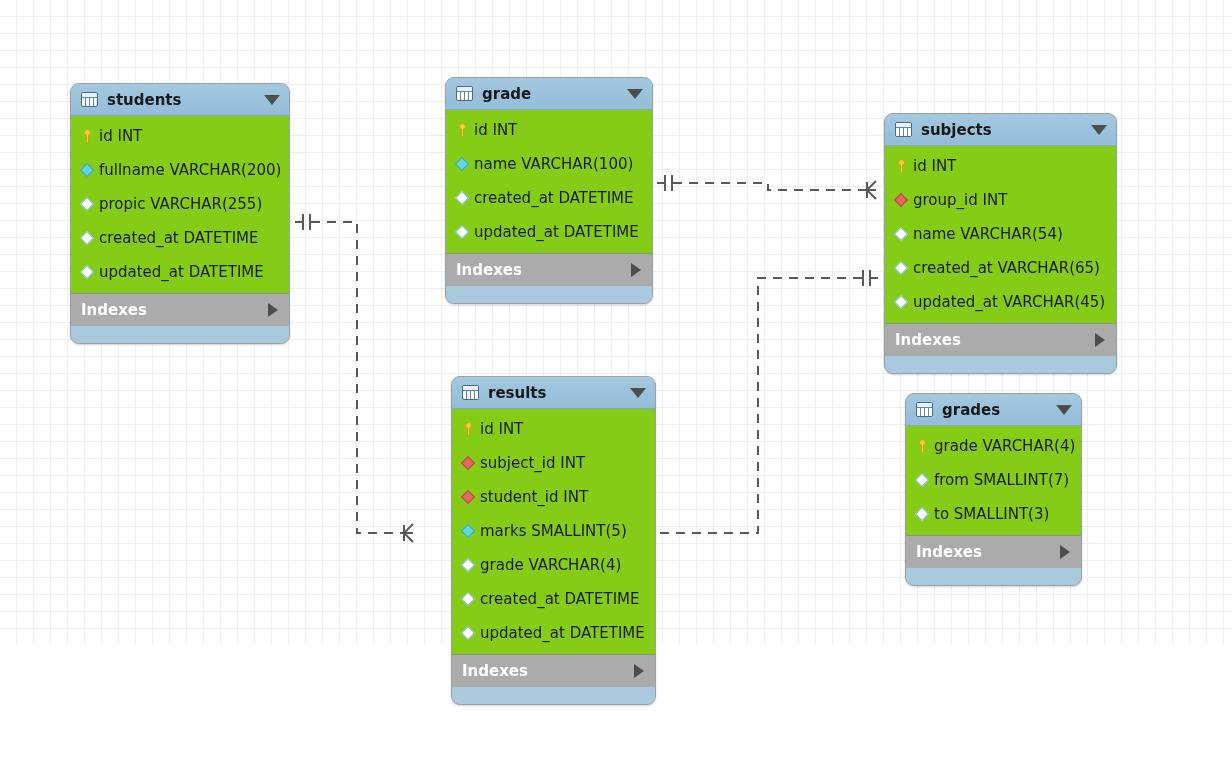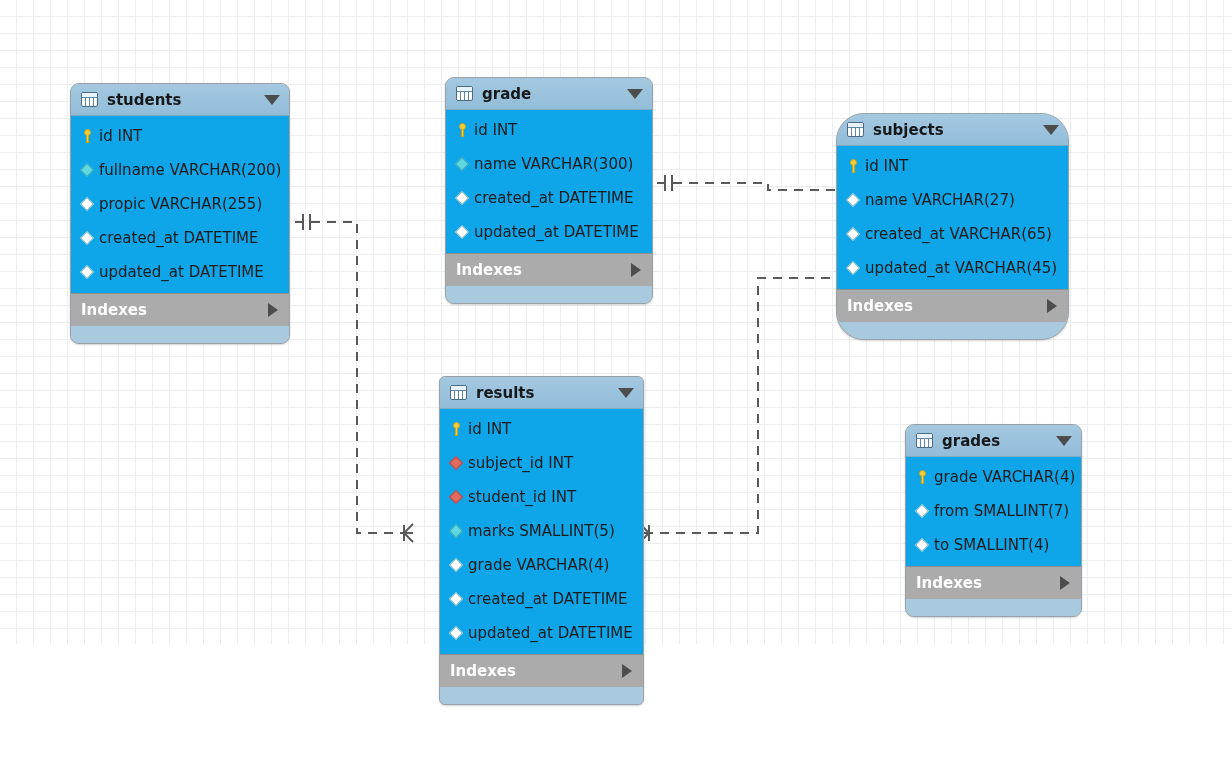--- a/index.html
+++ b/index.html
@@ -105,21 +105,21 @@
   }
   .tbl-caret {
     margin-left: auto;
     width: 0; height: 0;
     border-left: 8px solid transparent;
     border-right: 8px solid transparent;
     border-top: 10px solid #4d4d4d;
   }
 
   .tbl-cols {
-    background: #0ea5e9;
+    background: #84cc16;
     padding: 3px 0 4px 0;
   }
   .col {
     display: flex;
     align-items: center;
     height: 34px;
     padding: 0 8px 0 9px;
     box-sizing: border-box;
     white-space: nowrap;
   }
@@ -281,68 +281,72 @@
           <span class="tbl-title">grade</span>
           <span class="tbl-caret"></span>
         </div>
         <div class="tbl-cols">
           <div class="col">
             <span class="gl gl-key"></span>
             <span class="col-name">id INT</span>
           </div>
           <div class="col">
             <span class="gl gl-dia gl-dia-filled"></span>
-            <span class="col-name">name VARCHAR(300)</span>
+            <span class="col-name">name VARCHAR(100)</span>
           </div>
           <div class="col">
             <span class="gl gl-dia"></span>
             <span class="col-name">created_at DATETIME</span>
           </div>
           <div class="col">
             <span class="gl gl-dia"></span>
             <span class="col-name">updated_at DATETIME</span>
           </div>
         </div>
         <div class="tbl-indexes">
           <span class="idx-label">Indexes</span>
           <span class="idx-caret"></span>
         </div>
         <div class="tbl-foot"></div>
       </div>
-      <div class="tbl" style="left: 836px; top: 113px; width: 233px; border-radius: 28px;">
+      <div class="tbl" style="left: 884px; top: 113px; width: 233px;">
         <div class="tbl-header">
           <span class="tbl-ico"></span>
           <span class="tbl-title">subjects</span>
           <span class="tbl-caret"></span>
         </div>
         <div class="tbl-cols">
           <div class="col">
             <span class="gl gl-key"></span>
             <span class="col-name">id INT</span>
           </div>
           <div class="col">
-            <span class="gl gl-dia"></span>
-            <span class="col-name">name VARCHAR(27)</span>
+            <span class="gl gl-dia gl-dia-fk"></span>
+            <span class="col-name">group_id INT</span>
+          </div>
+          <div class="col">
+            <span class="gl gl-dia"></span>
+            <span class="col-name">name VARCHAR(54)</span>
           </div>
           <div class="col">
             <span class="gl gl-dia"></span>
             <span class="col-name">created_at VARCHAR(65)</span>
           </div>
           <div class="col">
             <span class="gl gl-dia"></span>
             <span class="col-name">updated_at VARCHAR(45)</span>
           </div>
         </div>
         <div class="tbl-indexes">
           <span class="idx-label">Indexes</span>
           <span class="idx-caret"></span>
         </div>
         <div class="tbl-foot"></div>
       </div>
-      <div class="tbl" style="left: 439px; top: 376px; width: 205px; border-radius: 6px;">
+      <div class="tbl" style="left: 451px; top: 376px; width: 205px;">
         <div class="tbl-header">
           <span class="tbl-ico"></span>
           <span class="tbl-title">results</span>
           <span class="tbl-caret"></span>
         </div>
         <div class="tbl-cols">
           <div class="col">
             <span class="gl gl-key"></span>
             <span class="col-name">id INT</span>
           </div>
@@ -370,38 +374,38 @@
             <span class="gl gl-dia"></span>
             <span class="col-name">updated_at DATETIME</span>
           </div>
         </div>
         <div class="tbl-indexes">
           <span class="idx-label">Indexes</span>
           <span class="idx-caret"></span>
         </div>
         <div class="tbl-foot"></div>
       </div>
-      <div class="tbl" style="left: 905px; top: 424px; width: 177px;">
+      <div class="tbl" style="left: 905px; top: 393px; width: 177px;">
         <div class="tbl-header">
           <span class="tbl-ico"></span>
           <span class="tbl-title">grades</span>
           <span class="tbl-caret"></span>
         </div>
         <div class="tbl-cols">
           <div class="col">
             <span class="gl gl-key"></span>
             <span class="col-name">grade VARCHAR(4)</span>
           </div>
           <div class="col">
             <span class="gl gl-dia"></span>
             <span class="col-name">from SMALLINT(7)</span>
           </div>
           <div class="col">
             <span class="gl gl-dia"></span>
-            <span class="col-name">to SMALLINT(4)</span>
+            <span class="col-name">to SMALLINT(3)</span>
           </div>
         </div>
         <div class="tbl-indexes">
           <span class="idx-label">Indexes</span>
           <span class="idx-caret"></span>
         </div>
         <div class="tbl-foot"></div>
       </div>
     </div>
 

